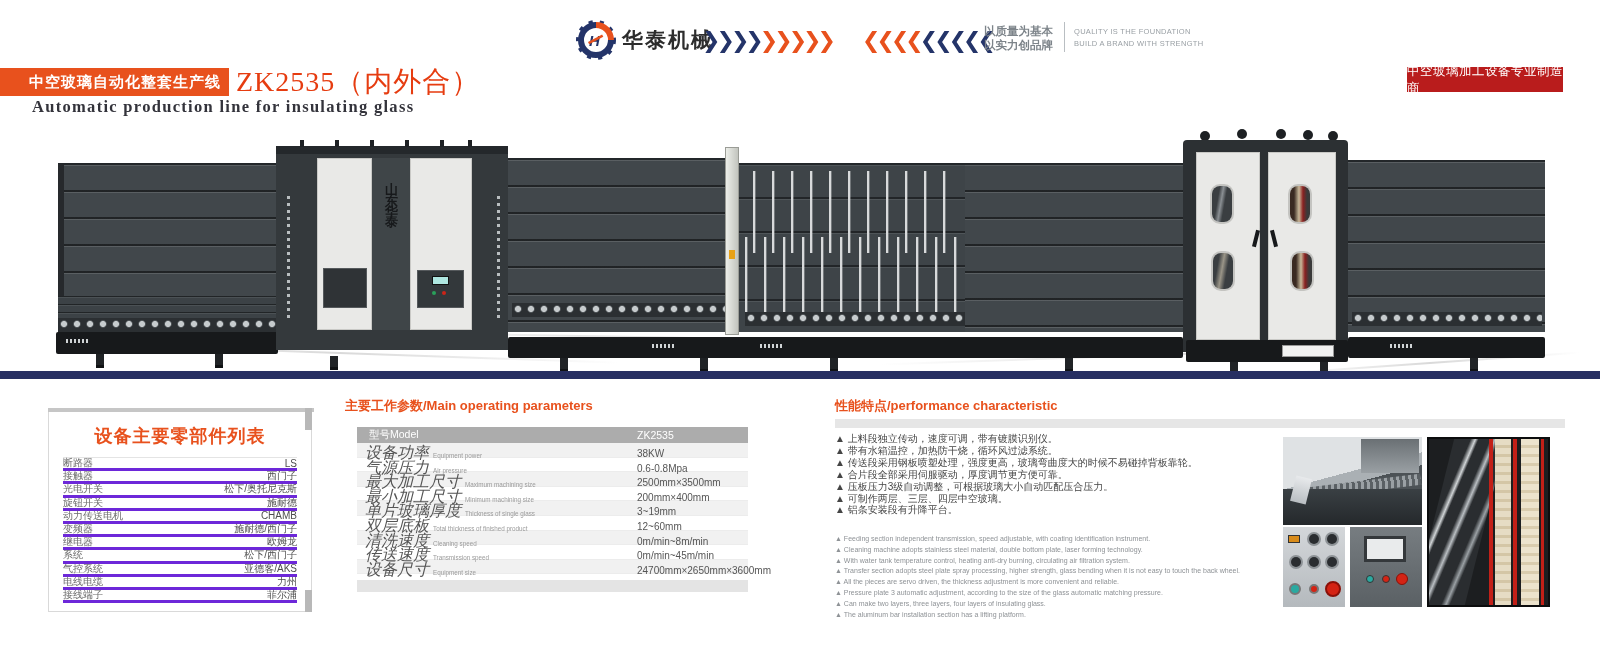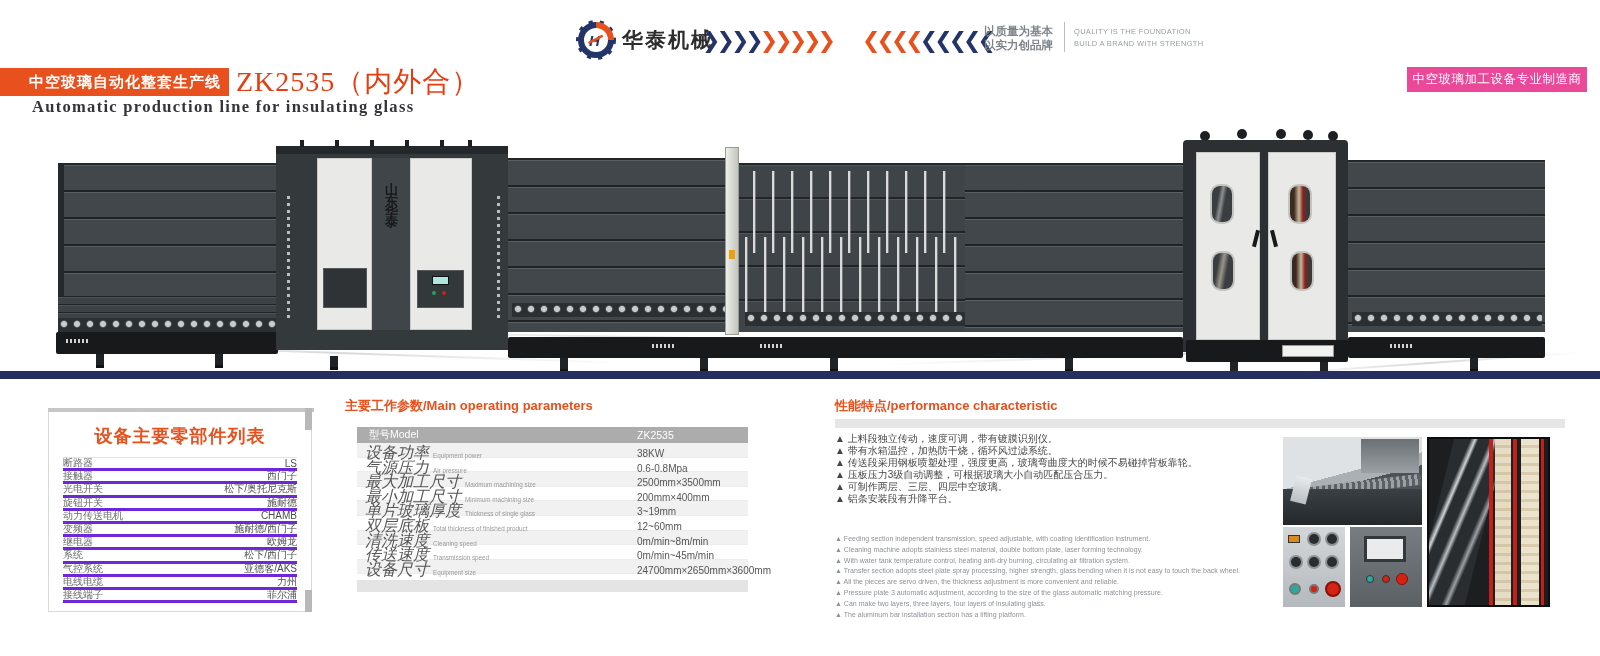--- a/index.html
+++ b/index.html
@@ -20,21 +20,21 @@
   .slogan-cn { position:absolute; left:942px; top:6px; font-size:11.5px; color:#7d848a; line-height:14px; font-weight:bold; }
   .slogan-div { position:absolute; left:1022px; top:4px; width:1px; height:30px; background:#b9bec2; }
   .slogan-en { position:absolute; left:1032px; top:8px; font-size:7.5px; color:#9aa0a5; line-height:12px; letter-spacing:.3px; }
 
   
   .banner-left { position:absolute; left:0; top:68px; width:229px; height:28px; background:#e8511d; color:#fff;
                  font-size:15px; font-weight:bold; display:flex; align-items:center; justify-content:flex-end; padding-right:8px; letter-spacing:1px; }
   .banner-model { position:absolute; left:236px; top:63px; font-size:28px; color:#e63c10; font-family:"Liberation Serif","DejaVu Serif",serif; letter-spacing:1px; }
   .banner-en { position:absolute; left:32px; top:97px; font-size:16.5px; font-weight:bold; color:#33333b; letter-spacing:1.3px;
                font-family:"Liberation Serif","DejaVu Serif",serif; }
-  .banner-right { position:absolute; left:1407px; top:67px; width:180px; height:25px; background:#ec4899; color:#fff;
+  .banner-right { position:absolute; left:1407px; top:67px; width:156px; height:25px; background:#b91c1c; color:#fff;
                   font-size:12.5px; display:flex; align-items:center; justify-content:center; letter-spacing:.5px; }
 
   
   .navy-line { position:absolute; left:0; top:371px; width:1600px; height:8px; background:#272f62; }
   .floorline { position:absolute; height:2px; background:linear-gradient(90deg,rgba(215,215,215,0),#d9d9d9,rgba(215,215,215,0)); }
   .slats { background-color:#41474b;
     background-image: repeating-linear-gradient(180deg, rgba(255,255,255,.13) 0 1px, rgba(255,255,255,0) 1px 27px),
                       repeating-linear-gradient(180deg, rgba(0,0,0,0) 0 25px, rgba(0,0,0,.5) 25px 27px);
     border-top:2px solid #23272a; }
   .panels { background-color:#3e4448;
@@ -316,20 +316,21 @@
       </div>
     <div class="pfoot"></div>
   </div>
 
   <div class="feat-title">性能特点/performance characteristic</div>
   <div class="feat-band"></div>
   <div class="feat-cn">
     <div>▲ 上料段独立传动，速度可调，带有镀膜识别仪。</div>
     <div>▲ 带有水箱温控，加热防干烧，循环风过滤系统。</div>
     <div>▲ 传送段采用钢板喷塑处理，强度更高，玻璃弯曲度大的时候不易碰掉背板靠轮。</div>
+    <div>▲ 合片段全部采用伺服驱动，厚度调节更方便可靠。</div>
     <div>▲ 压板压力3级自动调整，可根据玻璃大小自动匹配压合压力。</div>
     <div>▲ 可制作两层、三层、四层中空玻璃。</div>
     <div>▲ 铝条安装段有升降平台。</div>
   </div>
   <div class="feat-en">
     <div>▲ Feeding section independent transmission, speed adjustable, with coating identification instrument.</div>
     <div>▲ Cleaning machine adopts stainless steel material, double bottom plate, laser forming technology.</div>
     <div>▲ With water tank temperature control, heating anti-dry burning, circulating air filtration system.</div>
     <div>▲ Transfer section adopts steel plate spray processing, higher strength, glass bending when it is not easy to touch the back wheel.</div>
     <div>▲ All the pieces are servo driven, the thickness adjustment is more convenient and reliable.</div>

